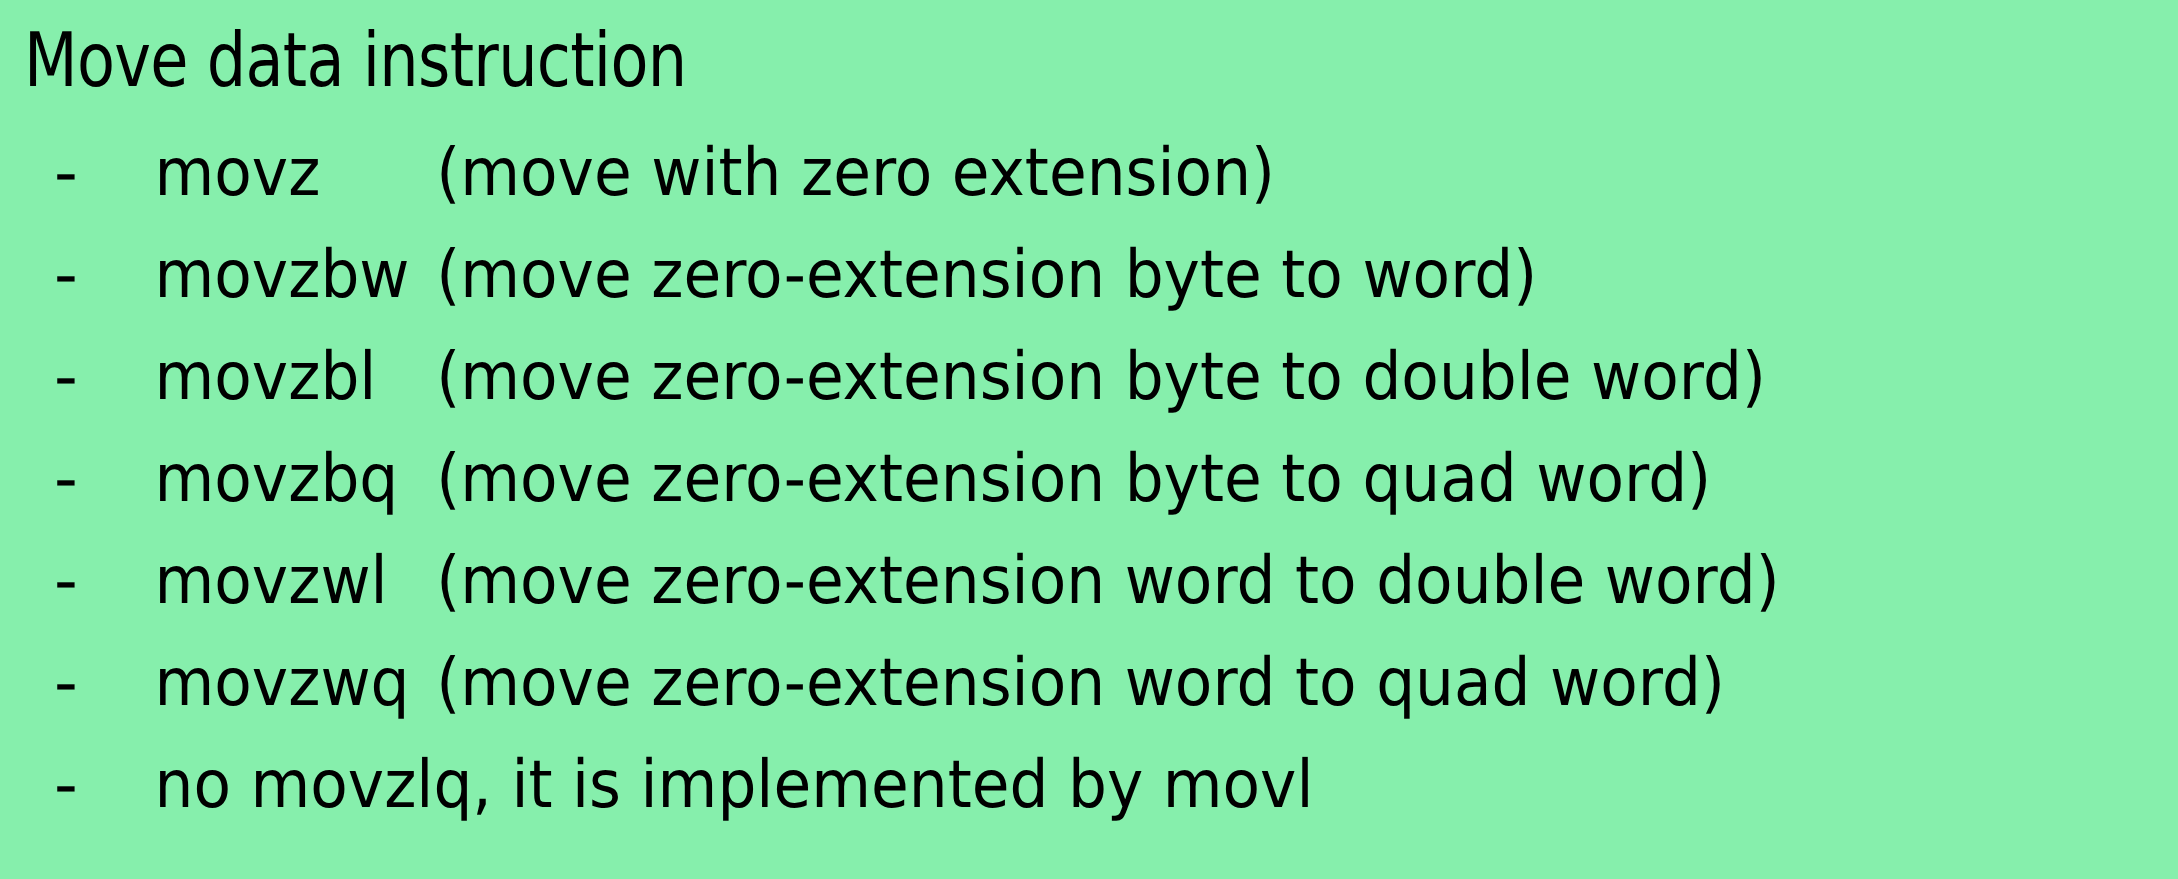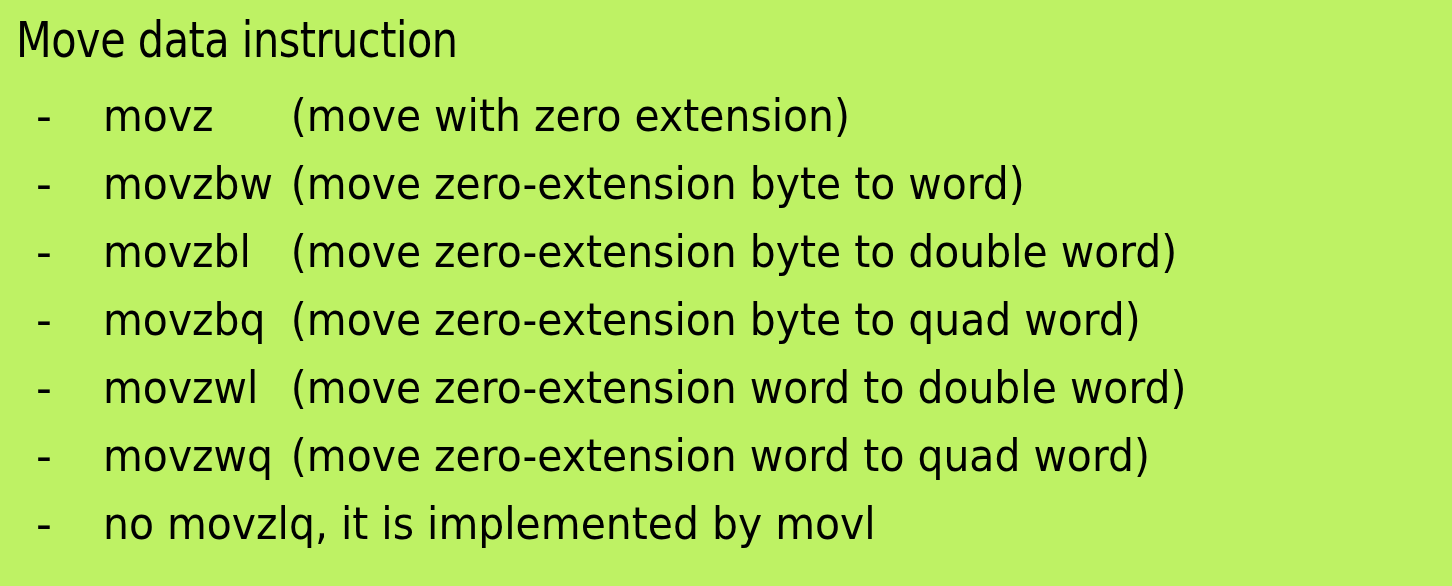--- a/index.html
+++ b/index.html
@@ -79,21 +79,21 @@
     font-size: 44px;
     line-height: 56px;
   }
   .bullet-row.single .bullet-body .mnemonic {
     min-width: 0;
   }
 </style>
 </head>
 <body>
 
-<div id="slide" style="background: #bef264; color: rgb(0, 0, 0); text-decoration: underline;">
+<div id="slide" style="background: #86efac; color: rgb(0, 0, 0); text-decoration: underline;">
 
   <div class="slide-title">Move data instruction</div>
 
   <div class="bullet-list">
 
     <div class="bullet-row">
       <span class="bullet-dash">-</span>
       <span class="bullet-body">
         <span class="mnemonic">movz</span>
           <span class="gloss">(move with zero extension)</span>

